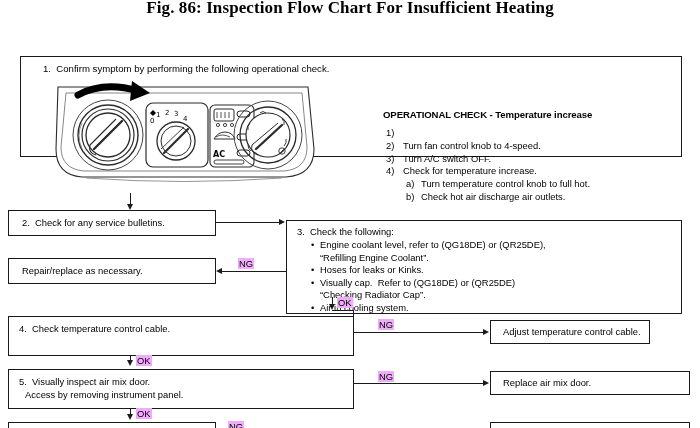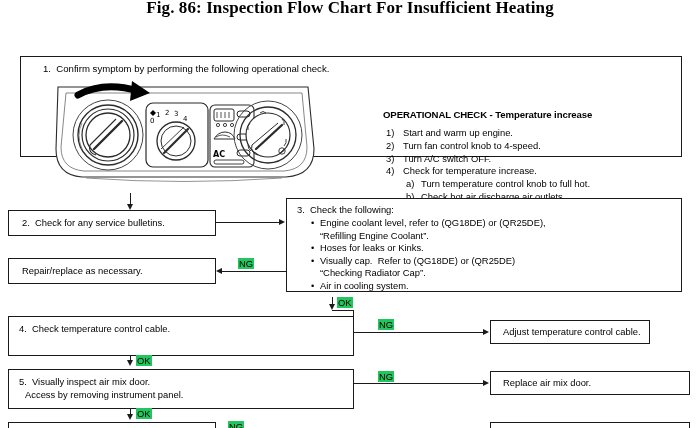--- a/index.html
+++ b/index.html
@@ -139,21 +139,21 @@
     text-align: right;
   }
   #box-repair .box-text {
     position: absolute;
     left: 13px;
     top: 6px;
   }
 
   #box3 {
     left: 286px;
-    top: 198px;
+    top: 220px;
     width: 396px;
     height: 94px;
   }
   #box3-head {
     position: absolute;
     left: 10px;
     top: 5px;
     font-size: 9.4px;
     white-space: pre;
   }
@@ -274,21 +274,21 @@
     height: 0;
     border-top: 3.6px solid transparent;
     border-bottom: 3.6px solid transparent;
     border-right: 6px solid #1a1a1a;
   }
   .edge-label {
     position: absolute;
     font-size: 9.4px;
     line-height: 11px;
     white-space: pre;
-    background: #22c55e;
+    background: #f0abfc;
     padding: 0 1px;
   }
 </style>
 </head>
 <body>
 
 <div class="titles">
   <div class="title-line2">Fig. 86: Inspection Flow Chart For Insufficient Heating</div>
 </div>
 
@@ -359,21 +359,20 @@
     <path d="M234,74 L238,70" stroke="#2b2b2b" stroke-width="0.8"></path>
 
     <path d="M40,99 Q138,106 236,99" fill="none" stroke="#888888" stroke-width="0.9"></path>
   </svg>
 
   <div id="opcheck">
     <div id="opcheck-title">OPERATIONAL CHECK - Temperature increase</div>
     <div class="op-list">
       <div class="op-item">
         <span class="op-num">1)</span>
-        <span>Start and warm up engine.</span>
       </div>
       <div class="op-item">
         <span class="op-num">2)</span>
         <span>Turn fan control knob to 4-speed.</span>
       </div>
       <div class="op-item">
         <span class="op-num">3)</span>
         <span>Turn A/C switch OFF.</span>
       </div>
       <div class="op-item">

